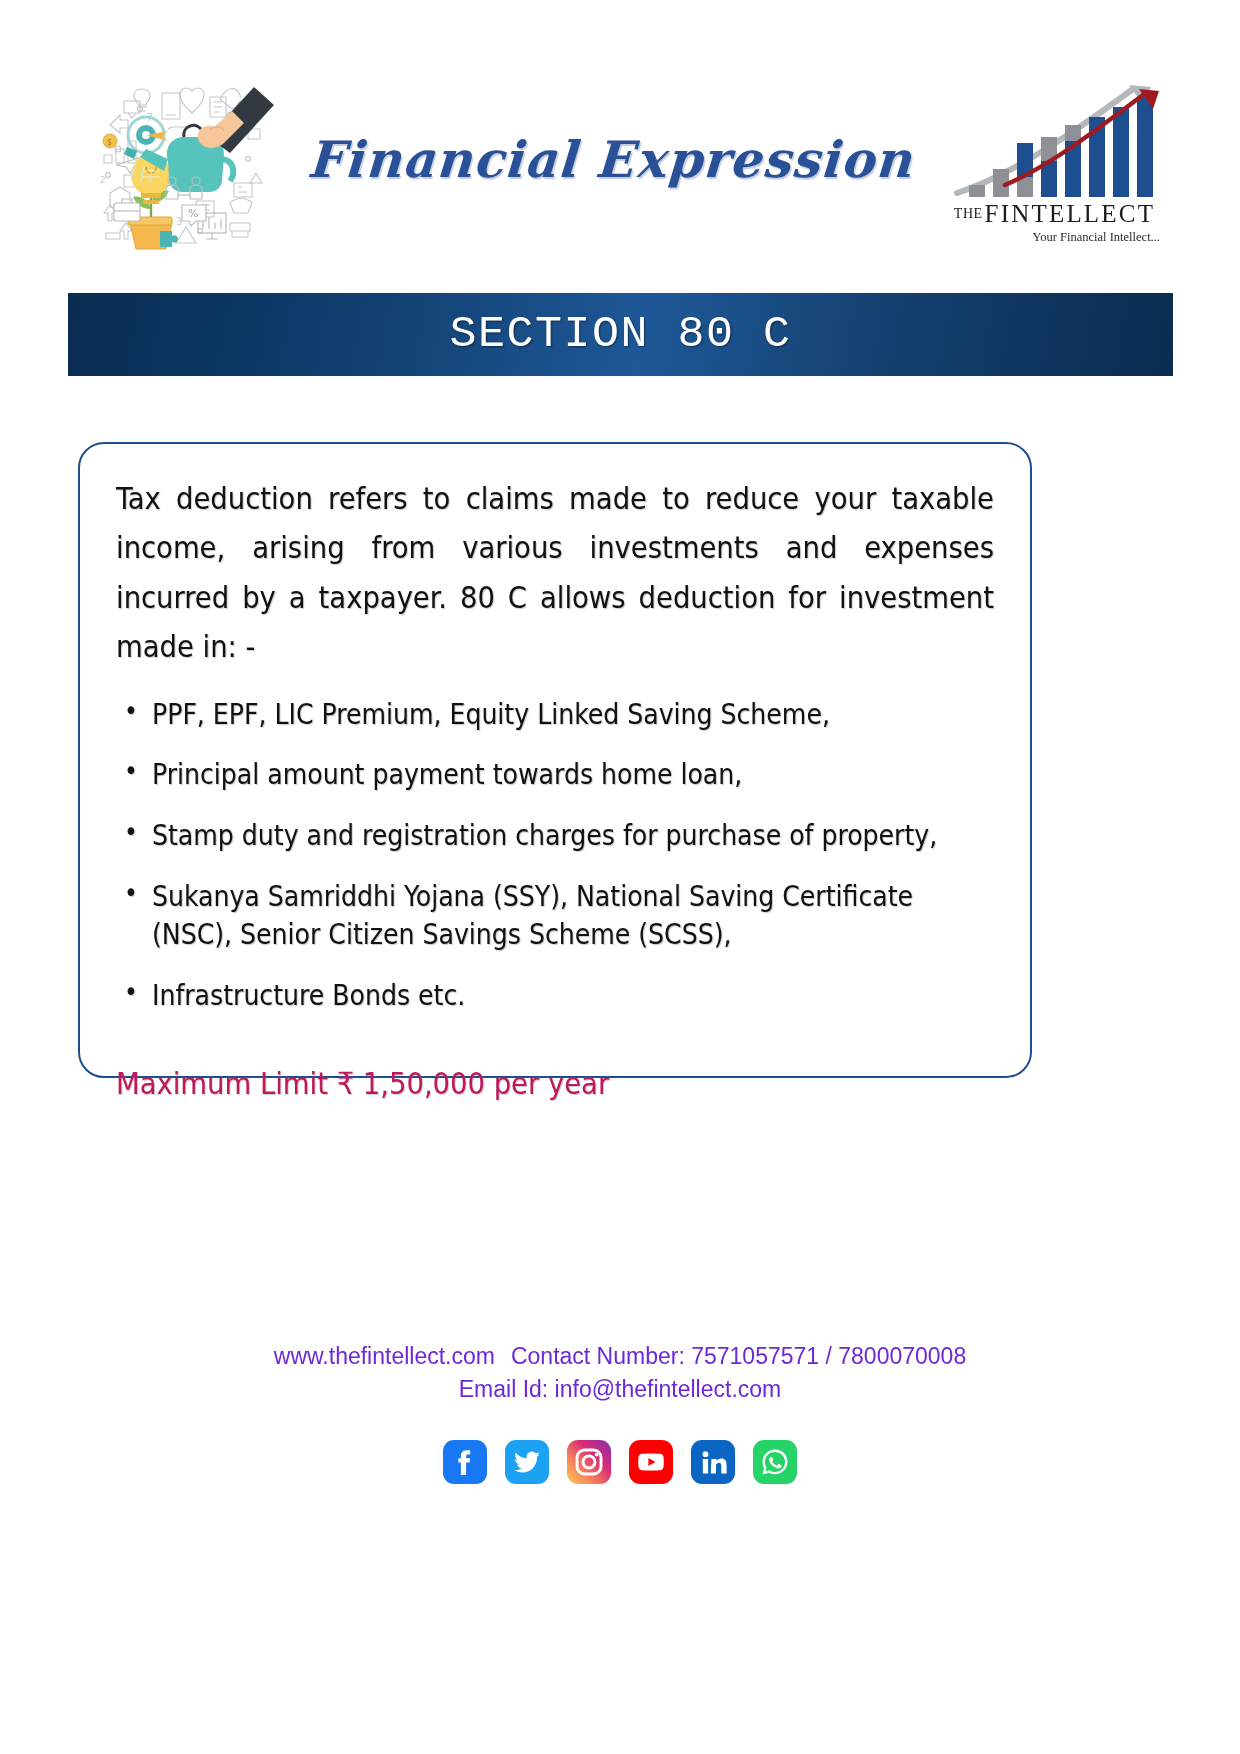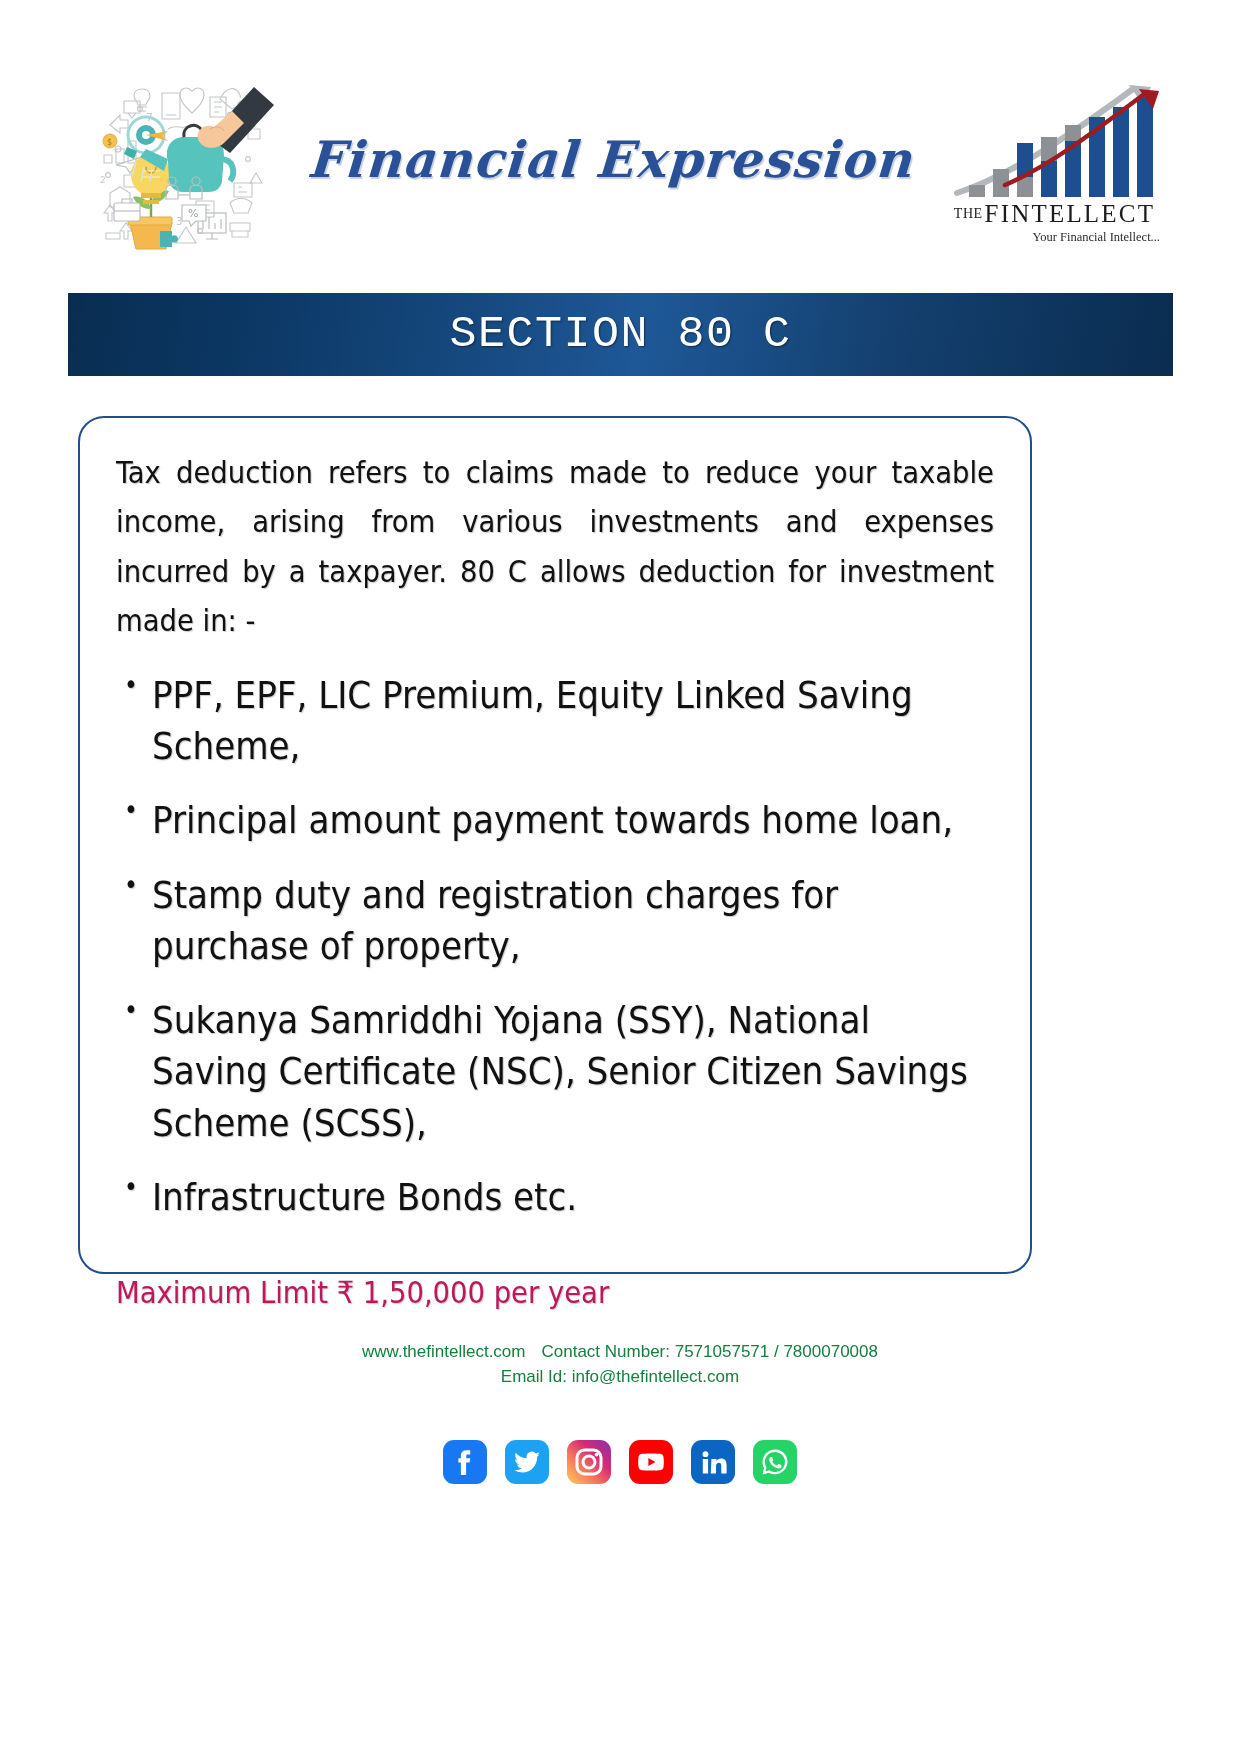--- a/index.html
+++ b/index.html
@@ -110,24 +110,24 @@
     font-weight: 300;
     font-size: 45px;
     color: #ffffff;
     letter-spacing: 1.5px;
     text-shadow: 1px 1px 2px rgba(0,0,0,0.45);
   }
 
   
   .card {
     position: absolute;
-    top: 416px;
+    top: 442px;
     left: 78px;
     width: 954px;
-    height: 858px;
+    height: 636px;
     border: 2.5px solid #1f4e8c;
     border-radius: 26px;
     box-sizing: border-box;
     padding: 30px 36px 36px 36px;
   }
 
   .para {
     font-family: "DejaVu Sans Condensed", "DejaVu Sans", sans-serif;
     font-size: 30.5px;
     line-height: 1.62;
@@ -138,21 +138,21 @@
   }
 
   ul.bullets {
     list-style: none;
     margin: 0;
     padding: 0;
   }
   ul.bullets li {
     position: relative;
     font-family: "DejaVu Sans Condensed", "DejaVu Sans", sans-serif;
-    font-size: 38px;
+    font-size: 28px;
     line-height: 1.35;
     color: #111111;
     text-shadow: 1px 1px 1px rgba(120,120,120,0.4);
     padding-left: 36px;
     margin-bottom: 23px;
   }
   ul.bullets li::before {
     content: "•";
     position: absolute;
     left: 8px;
@@ -174,22 +174,22 @@
   .footer {
     position: absolute;
     top: 1340px;
     left: 0;
     width: 1240px;
     text-align: center;
   }
   .footer-line1,
   .footer-line2 {
     font-family: "Liberation Sans", sans-serif;
-    font-size: 17px;
-    color: #15803d;
+    font-size: 23px;
+    color: #6d28d9;
     line-height: 1.45;
   }
   .footer-line1 .sep { display: inline-block; width: 16px; }
 
   .social {
     position: absolute;
     top: 1440px;
     left: 0;
     width: 1240px;
     display: flex;

